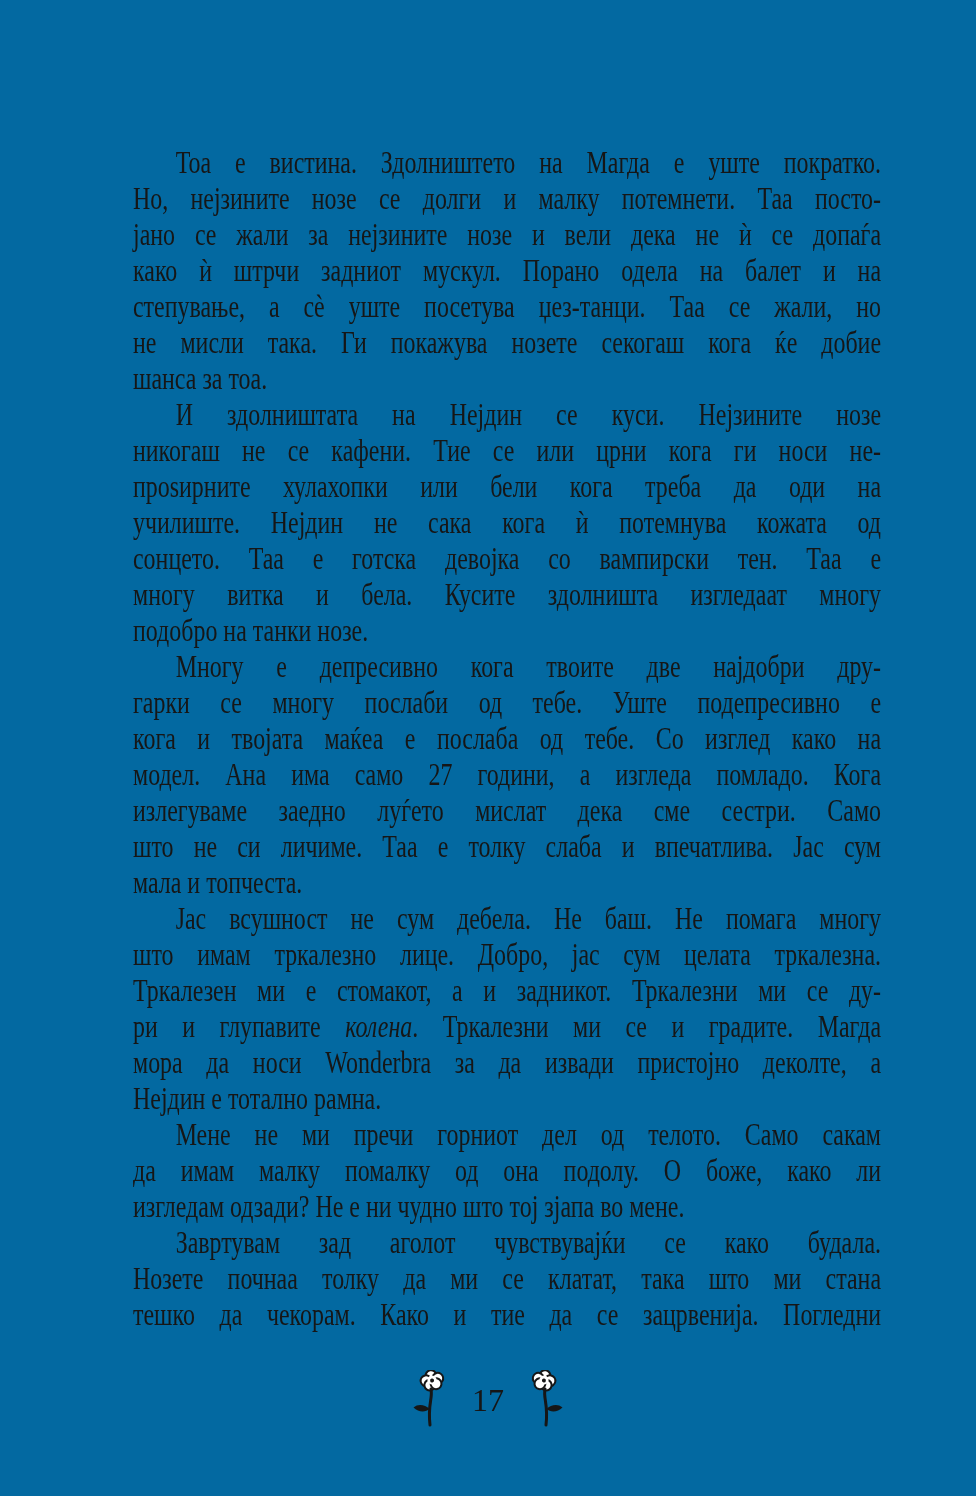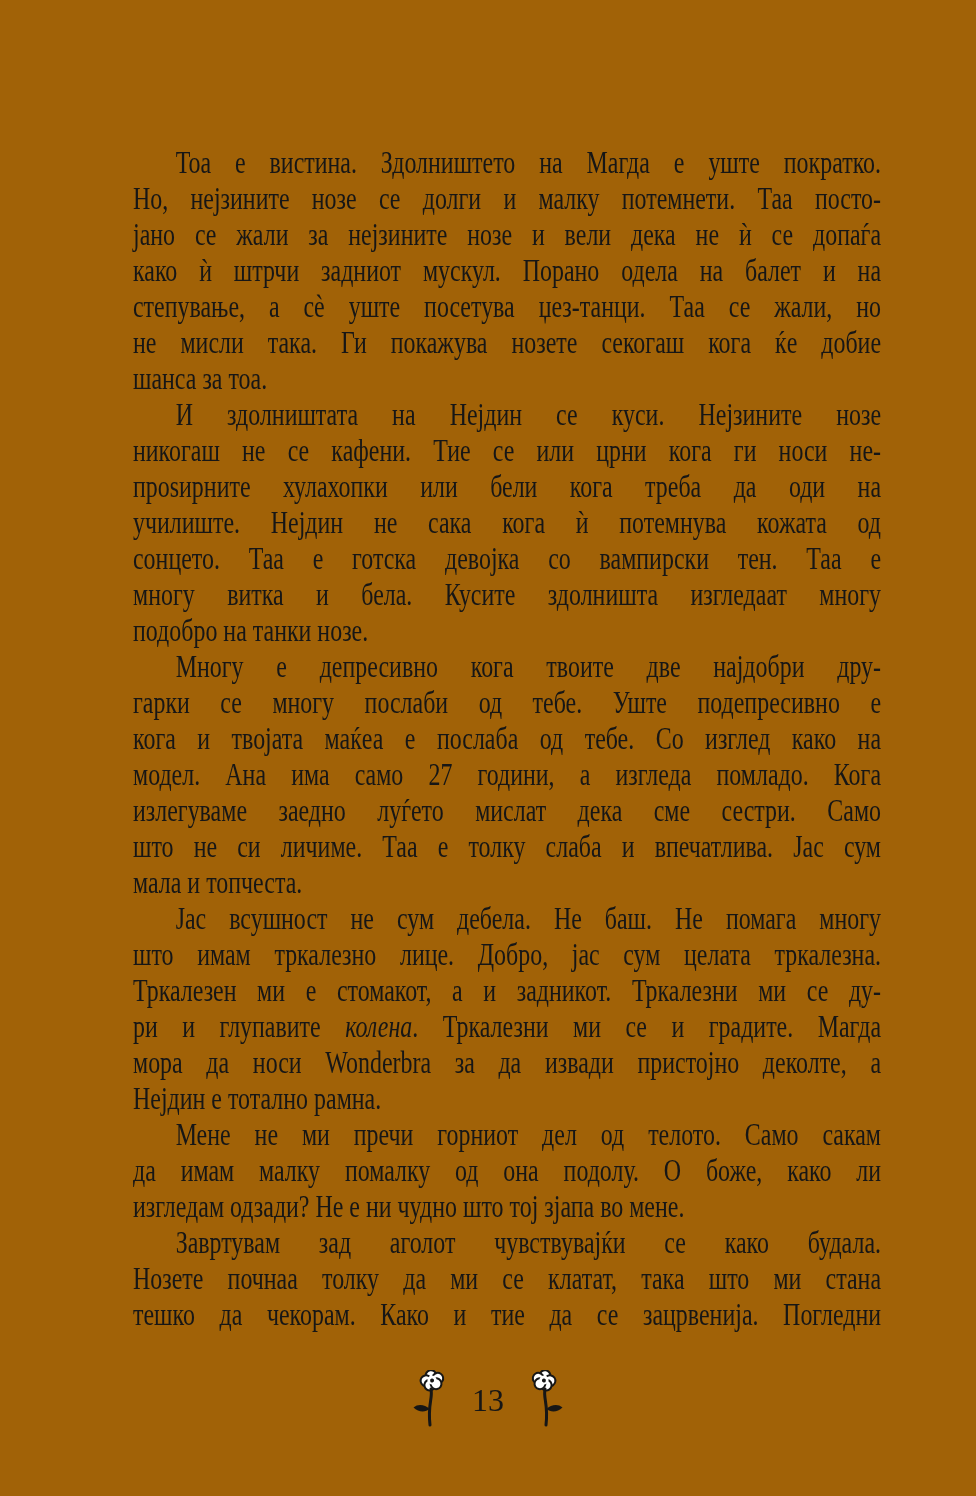--- a/index.html
+++ b/index.html
@@ -7,21 +7,21 @@
     width: 976px; height: 1496px;
     background: #ffffff;
     font-family: "Liberation Serif", "DejaVu Serif", serif;
     color: #161616;
     overflow: hidden;
   }
   .page {
     position: absolute;
     width: 976px; height: 1496px;
     left: 0; top: 0;
-    background: #a16207;
+    background: #0369a1;
   }
   .text-block {
     position: absolute;
     left: 133px; top: 144px;
     width: 1000px;
     transform: scaleX(0.748);
     transform-origin: top left;
   }
   .paragraph { margin: 0; padding: 0; }
   .line {
@@ -119,21 +119,21 @@
             <circle cx="16.8" cy="14.5" r="5.4"></circle>
             <circle cx="23.2" cy="14.5" r="5.4"></circle>
             <circle cx="20" cy="10" r="4.6" stroke="none"></circle>
           </g>
           <circle cx="20" cy="10.5" r="2" fill="#161616"></circle>
         </g>
         <path d="M19 19 C 21 28, 15.5 34, 18 55" stroke="#161616" stroke-width="3" fill="none" stroke-linecap="round"></path>
         <path d="M17.5 39 C 13 34.5, 6 33.5, 1.5 37.5 C 6.5 42.5, 13.5 42.5, 17.5 39 Z" fill="#161616"></path>
       </svg>
     </span>
-    <span class="page-number">13</span>
+    <span class="page-number">17</span>
     <span class="flower mirrored">
       <svg width="40" height="60" viewBox="0 0 40 60" xmlns="http://www.w3.org/2000/svg">
         <g transform="rotate(-12 20 10)">
           <g stroke="#161616" fill="#ffffff" stroke-width="2">
             <circle cx="20" cy="5.5" r="5.4"></circle>
             <circle cx="14" cy="9.5" r="5.4"></circle>
             <circle cx="26" cy="9.5" r="5.4"></circle>
             <circle cx="16.8" cy="14.5" r="5.4"></circle>
             <circle cx="23.2" cy="14.5" r="5.4"></circle>
             <circle cx="20" cy="10" r="4.6" stroke="none"></circle>

